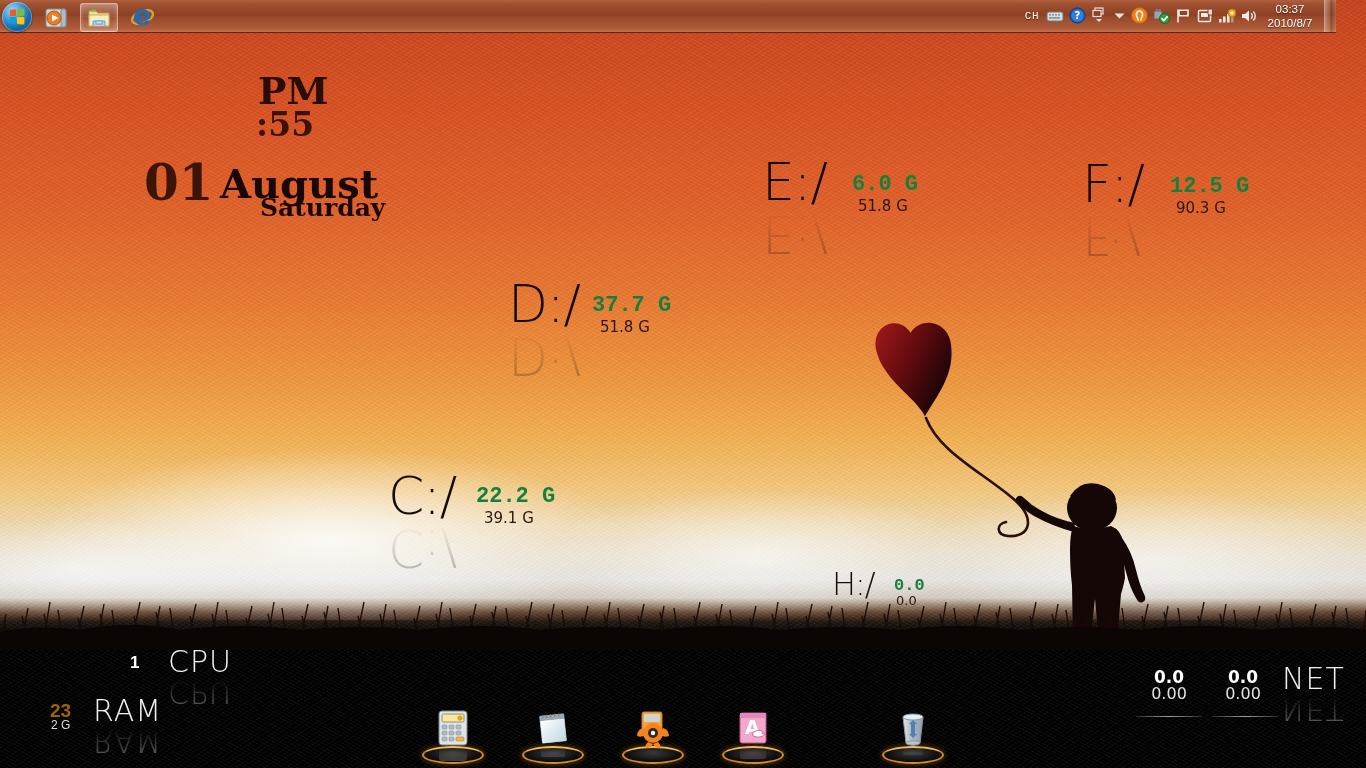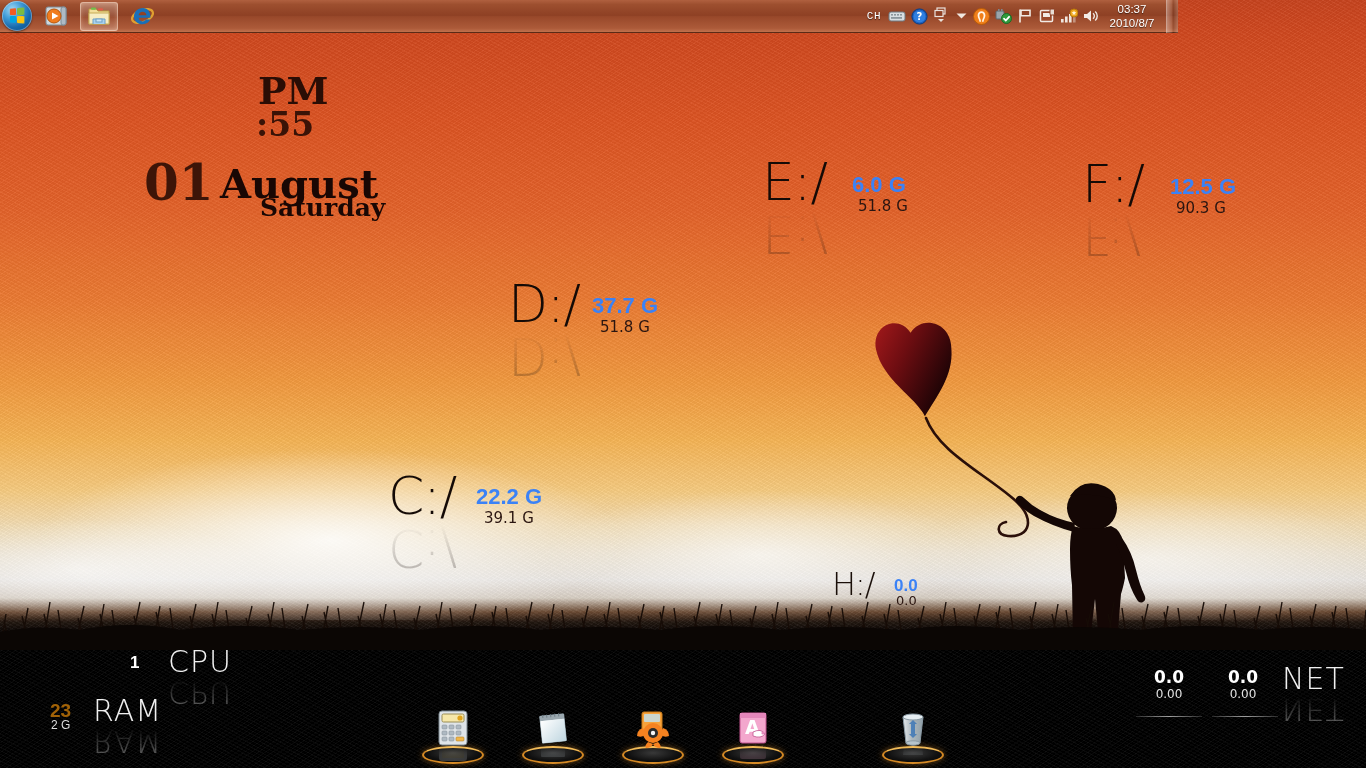--- a/index.html
+++ b/index.html
@@ -53,24 +53,24 @@
   }
 
   
   #grass{ position:absolute; left:0; bottom:118px; width:1366px; height:70px; pointer-events:none; }
 
   
   #scene{ position:absolute; left:860px; top:300px; width:320px; height:360px; pointer-events:none; }
 
   
   #taskbar{
-    position:absolute; left:0; top:0; width:1178px; height:33px;
+    position:absolute; left:0; top:0; width:1336px; height:33px;
     background:linear-gradient(to bottom,#b0603f 0%, #9d4f2f 14%, #8e4024 48%, #98482a 52%, #ac5a39 88%, #c0714d 100%);
     border-bottom:1px solid #5a2a16;
-    display:flex; align-items:center; z-index:60;
+    display:flex; align-items:flex-end; z-index:60;
   }
   .orb{
     width:30px; height:30px; margin-left:2px; border-radius:50%;
     background:
       radial-gradient(circle at 34% 28%, #9fd9f6 0%, #3f9ad6 34%, #1769ab 62%, #0d4a80 100%);
     box-shadow:0 0 0 1px rgba(255,255,255,.35) inset, 0 1px 2px rgba(0,0,0,.5);
     position:relative; cursor:pointer; flex:0 0 auto;
   }
   .orb .flag{ position:absolute; left:7px; top:7px; width:16px; height:16px; transform:perspective(22px) rotateY(-14deg); }
   .orb .fq{ position:absolute; width:7px; height:7px; border-radius:1px; }
@@ -120,21 +120,21 @@
     font-size:52px; line-height:52px; color:#140a06; letter-spacing:-1px;
   }
   .drive .letter .sl{ font-weight:200; }
   .drive .refl{
     position:absolute; left:0; top:52px; font-family:"DejaVu Sans", sans-serif; font-weight:300;
     font-size:52px; line-height:52px; letter-spacing:-1px; color:#140a06;
     transform:scaleY(-1); opacity:.30;
     -webkit-mask-image:linear-gradient(to top, rgba(0,0,0,0) 5%, rgba(0,0,0,.75) 85%);
             mask-image:linear-gradient(to top, rgba(0,0,0,0) 5%, rgba(0,0,0,.75) 85%);
   }
-  .drive .free{ position:absolute; font-family:Liberation Sans, sans-serif; font-size:22px; font-weight:600; color:#3b82f6; white-space:nowrap; }
+  .drive .free{ position:absolute; font-family:Liberation Mono, monospace; font-size:22px; font-weight:600; color:#15803d; white-space:nowrap; }
   .drive .total{ position:absolute; font-family:"DejaVu Sans", sans-serif; font-size:15px; font-weight:400; color:#2a1510; white-space:nowrap; }
   .sysLabel{
     font-family:"DejaVu Sans", sans-serif; font-weight:300; color:#f0f0f0;
     letter-spacing:1px;
   }
   .sysRefl{
     font-family:"DejaVu Sans", sans-serif; font-weight:300; color:#f0f0f0; letter-spacing:1px;
     transform:scaleY(-1); opacity:.42;
     -webkit-mask-image:linear-gradient(to top, rgba(0,0,0,0) 8%, rgba(0,0,0,.8) 92%);
             mask-image:linear-gradient(to top, rgba(0,0,0,0) 8%, rgba(0,0,0,.8) 92%);
@@ -147,21 +147,21 @@
 
   #ramGadget{ left:45px; top:698px; width:150px; height:66px; }
   #ramGadget .val{ position:absolute; left:5px; top:2px; font-size:19px; font-weight:700; color:#a16207; }
   #ramGadget .sub{ position:absolute; left:6px; top:20px; font-size:12px; color:#ddd; }
   #ramGadget .lab{ position:absolute; left:48px; top:-2px; font-size:30px; line-height:30px; }
   #ramGadget .lrf{ position:absolute; left:48px; top:28px; font-size:30px; line-height:30px; }
 
   #netGadget{ left:1130px; top:660px; width:236px; height:80px; }
   #netGadget .col{ position:absolute; width:78px; text-align:center; }
   #netGadget .big{ font-size:17px; font-weight:700; color:#fff; font-family:"DejaVu Sans", sans-serif; line-height:19px; }
-  #netGadget .small{ font-size:12px; color:#e2e2e2; font-family:"DejaVu Sans", sans-serif; line-height:14px; }
+  #netGadget .small{ font-size:16px; color:#e2e2e2; font-family:"DejaVu Sans", sans-serif; line-height:14px; }
   #netGadget .base{ position:absolute; height:1px; background:linear-gradient(to right, rgba(255,255,255,.15), rgba(255,255,255,.62), rgba(255,255,255,.15)); }
   #netGadget .lab{ position:absolute; left:152px; top:4px; font-size:30px; line-height:30px; }
   #netGadget .lrf{ position:absolute; left:152px; top:34px; font-size:30px; line-height:30px; }
 
   
   #dock{ position:absolute; left:0; bottom:0; width:1366px; height:64px; display:flex; align-items:flex-end; justify-content:center; gap:26px; z-index:40; }
   .dockitem{ position:relative; width:74px; height:62px; cursor:pointer; }
   .dockitem .ring{
     position:absolute; left:6px; bottom:4px; width:62px; height:18px; border-radius:50%;
     border:2px solid rgba(232,150,40,.92);

